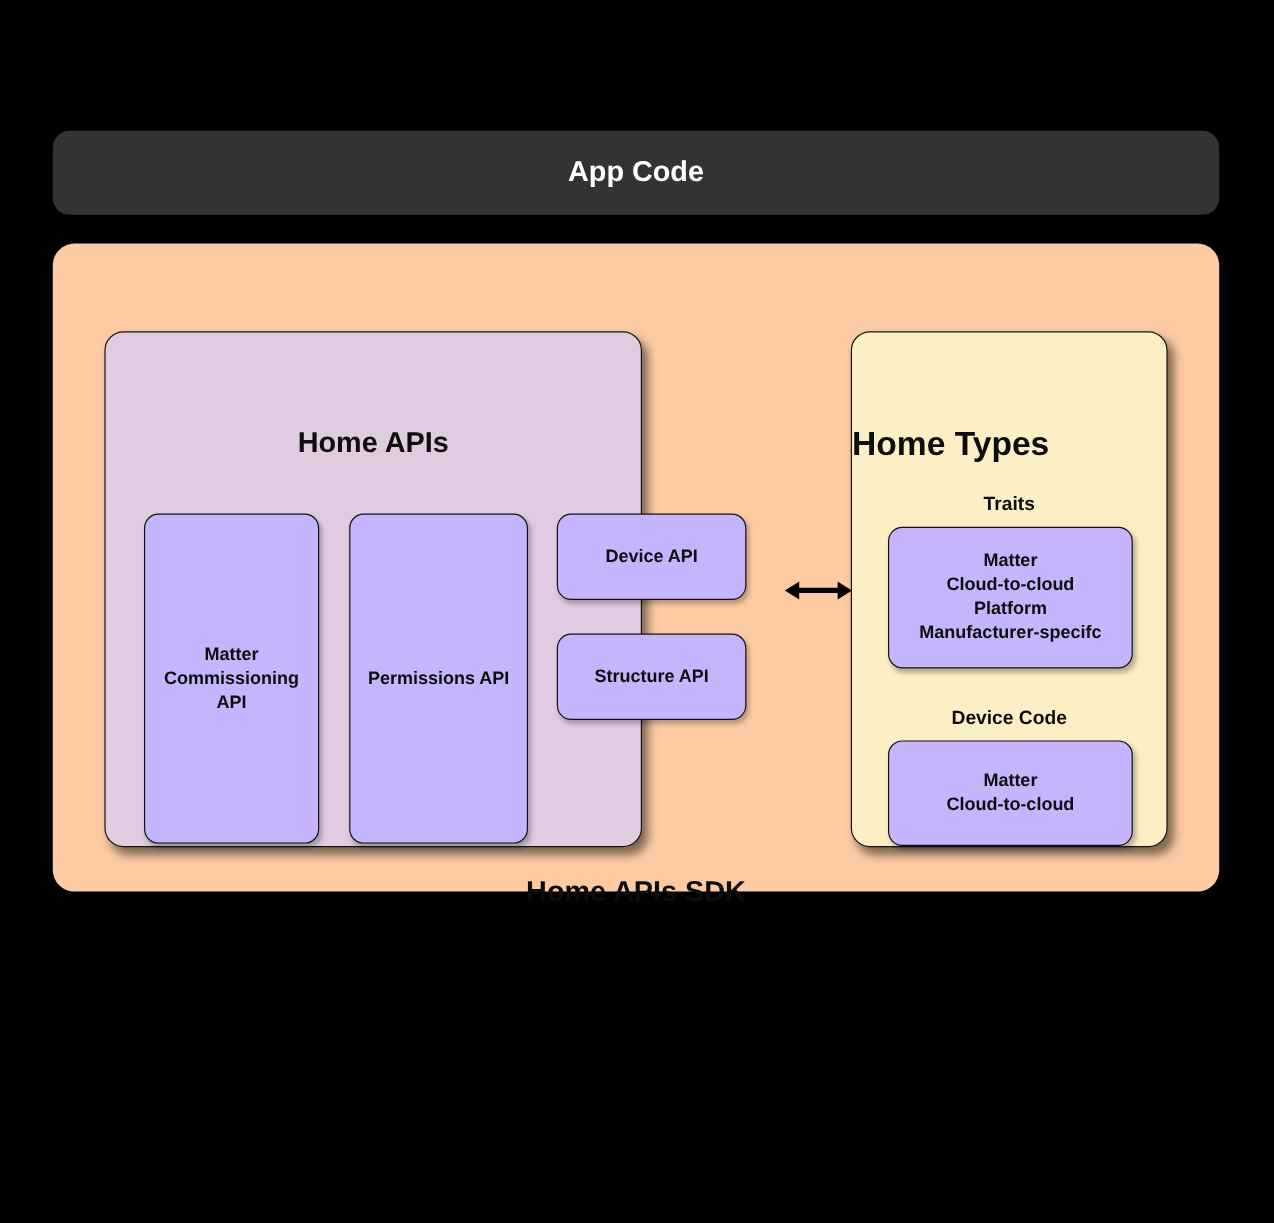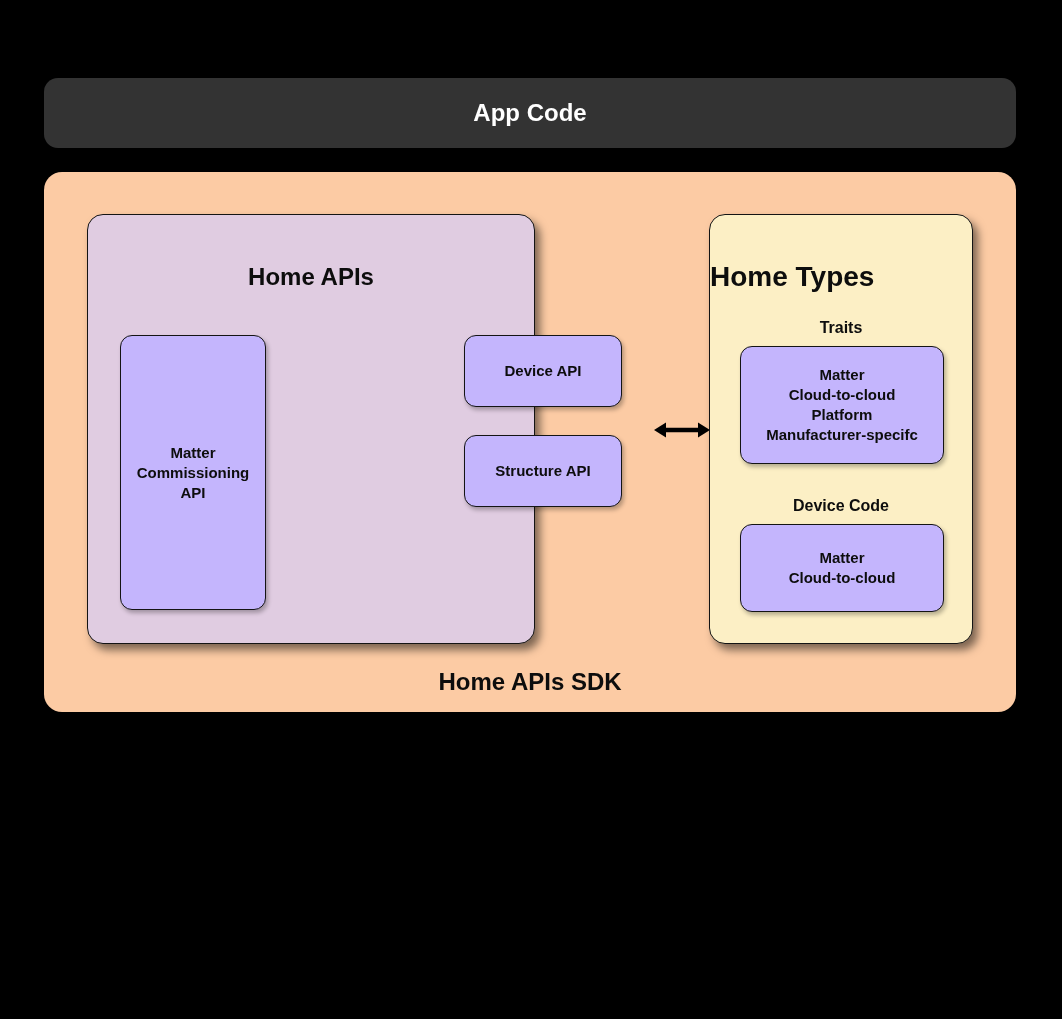--- a/index.html
+++ b/index.html
@@ -6,21 +6,21 @@
   .stage {
     position: relative;
     width: 1062px;
     height: 1019px;
     background: #000;
     font-family: "Liberation Sans", sans-serif;
     font-weight: bold;
     color: #0d0d0d;
     overflow: hidden;
   }
-  .abs { position: absolute; box-sizing: border-box; }
+  .abs { position: absolute; box-sizing: border-box; margin-top: 31px; }
 
   
   .app-code {
     left: 44px; top: 78px; width: 972px; height: 70px;
     background: #333333; border-radius: 14px;
     display: flex; align-items: center; justify-content: center;
     color: #ffffff; font-size: 24px;
   }
 
   
@@ -98,20 +98,23 @@
 
   <div class="abs sdk-box" style="background-color: rgb(252, 203, 164);">
 
     <div class="abs home-apis" style="background-color: rgb(224, 204, 225);">
       <div class="abs home-apis-title">Home APIs</div>
 
       <div class="abs card card-matter">
         <span>Matter<br>Commissioning<br>API</span>
       </div>
 
+      <div class="abs card card-permissions">
+        <span>Permissions API</span>
+      </div>
 
       <div class="abs card card-device">
         <span>Device API</span>
       </div>
 
       <div class="abs card card-structure">
         <span>Structure API</span>
       </div>
 
     </div>

